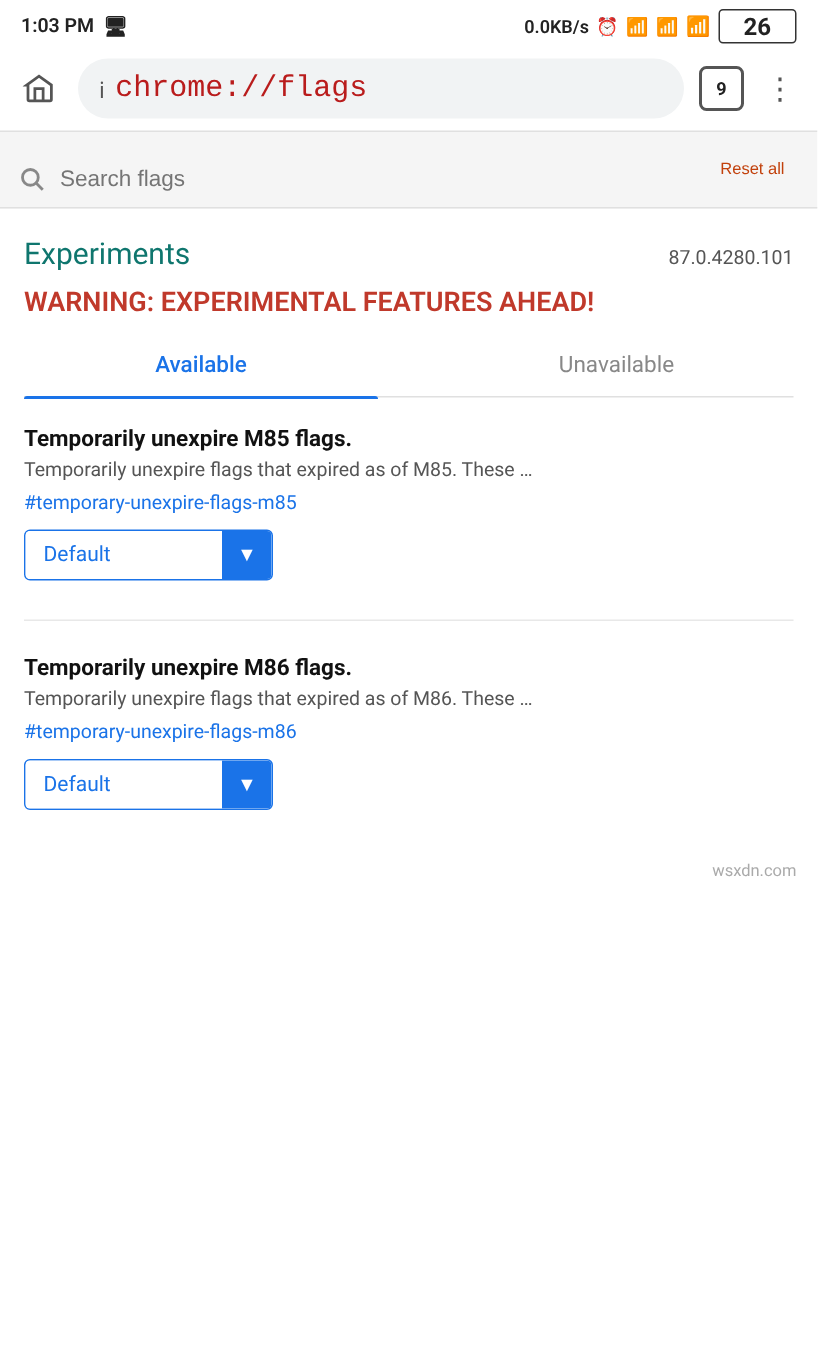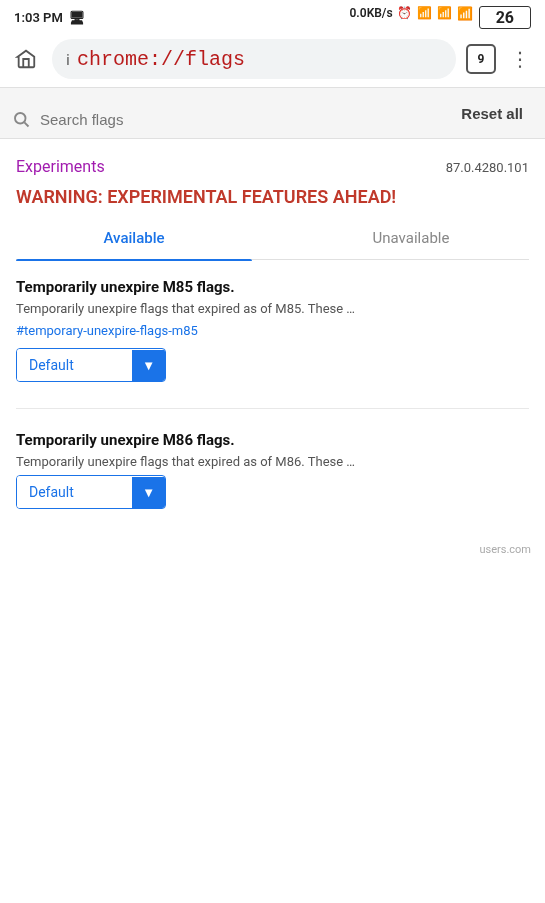--- a/index.html
+++ b/index.html
@@ -26,20 +26,21 @@
       font-weight: 600;
     }
     .status-bar-left {
       display: flex;
       align-items: center;
       gap: 6px;
       justify-content: space-between;
     }
     .status-bar-right {
       display: flex;
+      align-items: center;
       gap: 5px;
       font-size: 12px;
     }
     .battery-badge {
       border: 1.5px solid #333;
       border-radius: 3px;
       padding: 1px 16px;
       font-size: 16px;
       font-weight: 700;
     }
@@ -125,44 +126,44 @@
       border: none;
       background: transparent;
       font-size: 15px;
       color: #888;
       outline: none;
     }
 
     .reset-all-btn {
       background: transparent;
       border: none;
-      color: #404040;
-      font-size: 15px;
-      font-weight: 700;
+      color: #c2410c;
+      font-size: 11px;
+      font-weight: 400;
       cursor: pointer;
       padding: 6px 10px;
       white-space: nowrap;
     }
 
     
     .main-content {
       padding: 18px 16px 0 16px;
     }
 
     .experiments-header {
       display: flex;
       justify-content: space-between;
       align-items: baseline;
       margin-bottom: 10px;
     }
 
     .experiments-title {
-      font-size: 16px;
+      font-size: 20px;
       font-weight: 400;
-      color: #a21caf;
+      color: #0f766e;
     }
 
     .version-text {
       font-size: 13px;
       color: #555;
     }
 
     .warning-text {
       color: #c0392b;
       font-size: 18px;
@@ -236,21 +237,21 @@
       text-decoration: none;
       display: inline-block;
       margin-bottom: 10px;
     }
 
     .flag-dropdown {
       display: flex;
       align-items: center;
       border: 1.5px solid #1a73e8;
       border-radius: 4px;
-      width: 150px;
+      width: 166px;
       overflow: hidden;
       cursor: pointer;
     }
 
     .flag-dropdown-text {
       flex: 1;
       padding: 8px 12px;
       font-size: 14px;
       color: #1a73e8;
       background: #fff;
@@ -357,23 +358,24 @@
       <span class="flag-dropdown-text">Default</span>
       <span class="flag-dropdown-arrow">▼</span>
     </div>
   </div>
 
   <hr class="flag-divider">
 
   <div class="flag-item">
     <div class="flag-title">Temporarily unexpire M86 flags.</div>
     <div class="flag-description">Temporarily unexpire flags that expired as of M86. These …</div>
+    <a class="flag-link" href="#">#temporary-unexpire-flags-m86</a>
     <div class="flag-dropdown">
       <span class="flag-dropdown-text">Default</span>
       <span class="flag-dropdown-arrow">▼</span>
     </div>
   </div>
 
 </div>
 
 <div class="watermark">
-  <span>users.com</span>
+  <span>wsxdn.com</span>
 </div>
 
 </body></html>

